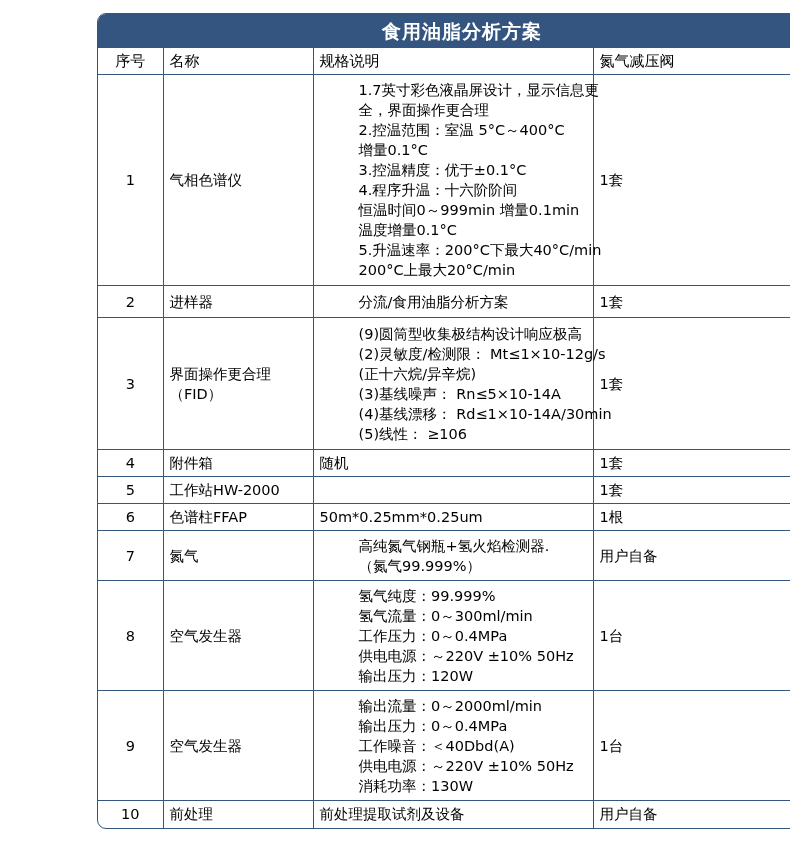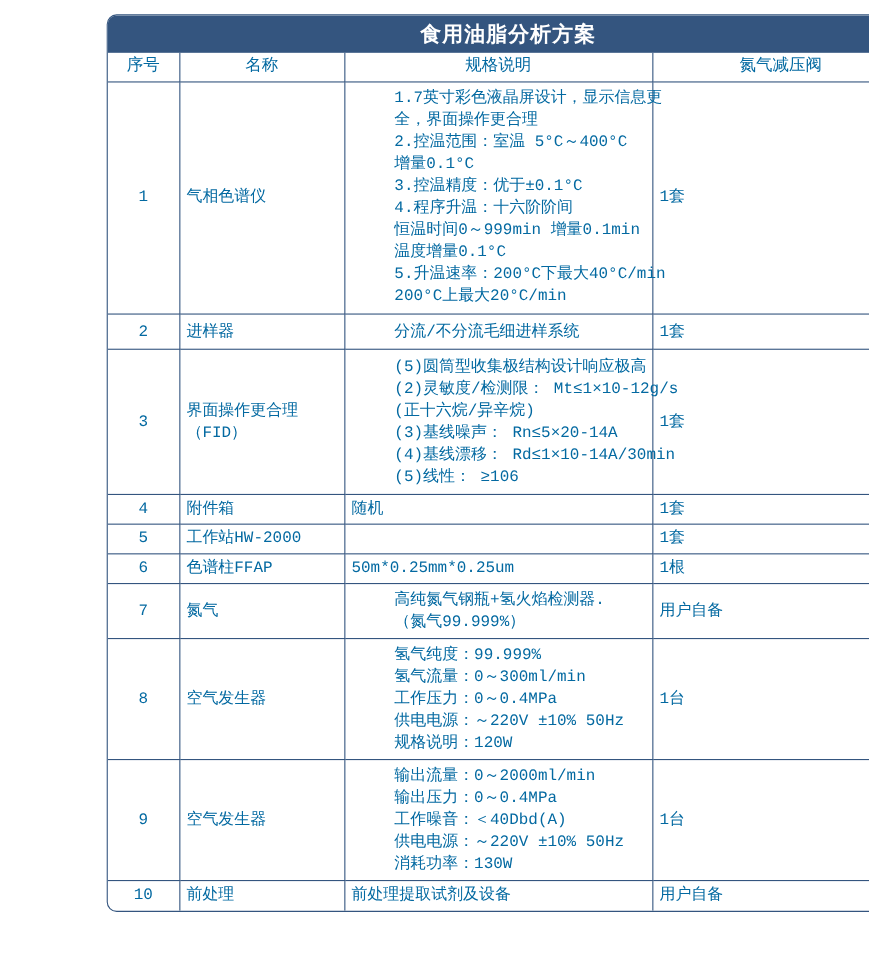--- a/index.html
+++ b/index.html
@@ -41,32 +41,31 @@
       font-size: 14.5px;
     }
     col.c-no { width: 65px; }
     col.c-name { width: 150px; }
     col.c-spec { width: 280px; }
     col.c-qty { width: auto; }
     th, td {
       border: 1.5px solid #34557f;
       padding: 0 6px;
       vertical-align: middle;
-      color: #0369a1;
+      color: #000000;
       font-weight: normal;
       line-height: 20px;
-      font-family: Liberation Mono, monospace;
     }
     tr:first-child th { border-top: none; }
     tr th:first-child, tr td:first-child { border-left: none; }
     tr th:last-child, tr td:last-child { border-right: none; }
     tbody tr:last-child td { border-bottom: none; }
     th {
       height: 26px;
-      text-align: center;
+      text-align: left;
       font-size: 15px;
     }
     th.h-no, td.cell-no { text-align: center; }
     td.cell-spec { padding-top: 4px; padding-bottom: 4px; padding-left: 45px; }
     .spec-line { display: block; white-space: nowrap; }
     tr.r-1 { height: 211px; }
     tr.r-2 { height: 32px; }
     tr.r-3 { height: 132px; }
     tr.r-4, tr.r-5, tr.r-6 { height: 27px; }
     tr.r-7 { height: 50px; }
@@ -111,33 +110,33 @@
           <span class="spec-line">5.升温速率：200°C下最大40°C/min</span>
           <span class="spec-line">200°C上最大20°C/min</span>
         </td>
         <td>1套</td>
       </tr>
 
       <tr class="r-2">
         <td class="cell-no">2</td>
         <td>进样器</td>
         <td class="cell-spec">
-          <span class="spec-line">分流/不分流毛细进样系统</span>
+          <span class="spec-line">分流/食用油脂分析方案</span>
         </td>
         <td>1套</td>
       </tr>
 
       <tr class="r-3">
         <td class="cell-no">3</td>
         <td>界面操作更合理（FID）</td>
         <td class="cell-spec">
-          <span class="spec-line">(5)圆筒型收集极结构设计响应极高</span>
+          <span class="spec-line">(9)圆筒型收集极结构设计响应极高</span>
           <span class="spec-line">(2)灵敏度/检测限： Mt≤1×10-12g/s</span>
           <span class="spec-line">(正十六烷/异辛烷)</span>
-          <span class="spec-line">(3)基线噪声： Rn≤5×20-14A</span>
+          <span class="spec-line">(3)基线噪声： Rn≤5×10-14A</span>
           <span class="spec-line">(4)基线漂移： Rd≤1×10-14A/30min</span>
           <span class="spec-line">(5)线性： ≥106</span>
         </td>
         <td>1套</td>
       </tr>
 
       <tr class="r-4">
         <td class="cell-no">4</td>
         <td>附件箱</td>
         <td>
@@ -173,21 +172,21 @@
       </tr>
 
       <tr class="r-8">
         <td class="cell-no">8</td>
         <td>空气发生器</td>
         <td class="cell-spec">
           <span class="spec-line">氢气纯度：99.999%</span>
           <span class="spec-line">氢气流量：0～300ml/min</span>
           <span class="spec-line">工作压力：0～0.4MPa</span>
           <span class="spec-line">供电电源：～220V ±10% 50Hz</span>
-          <span class="spec-line">规格说明：120W</span>
+          <span class="spec-line">输出压力：120W</span>
         </td>
         <td>1台</td>
       </tr>
 
       <tr class="r-9">
         <td class="cell-no">9</td>
         <td>空气发生器</td>
         <td class="cell-spec">
           <span class="spec-line">输出流量：0～2000ml/min</span>
           <span class="spec-line">输出压力：0～0.4MPa</span>

